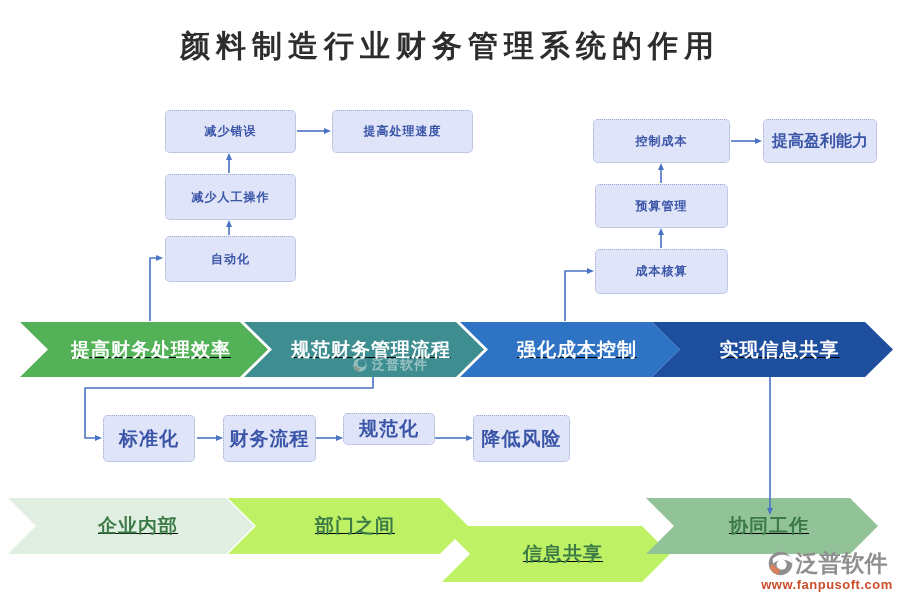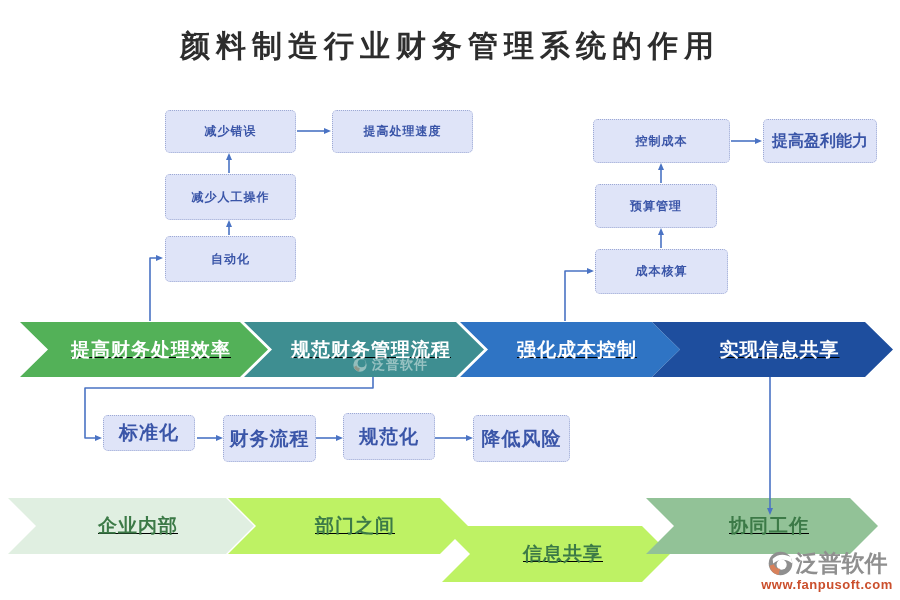--- a/index.html
+++ b/index.html
@@ -133,41 +133,41 @@
     </g>
   </svg>
 
   <div class="node" style="left:165px; top:110px; width:131px; height:43px;">减少错误</div>
   <div class="node" style="left:332px; top:110px; width:141px; height:43px;">提高处理速度</div>
   <div class="node" style="left:165px; top:174px; width:131px; height:46px;">减少人工操作</div>
   <div class="node" style="left:593px; top:119px; width:137px; height:44px;">控制成本</div>
 
   <div class="node" style="left:165px; top:236px; width:131px; height:46px;">自动化</div>
   <div class="node" style="left:763px; top:119px; width:114px; height:44px; font-size:16px; letter-spacing:0;">提高盈利能力</div>
-  <div class="node" style="left:595px; top:184px; width:122px; height:44px;text-align:center;">预算管理</div>
+  <div class="node" style="left:595px; top:184px; width:133px; height:44px;text-align:center;">预算管理</div>
   <div class="node" style="left:595px; top:249px; width:133px; height:45px;">成本核算</div>
 
   <div class="band band-main">
     <div class="chev" style="left: 20px; width: 248px; background-color: rgb(83, 177, 88);">
       <span class="chev-label" style="color: rgb(255, 255, 255);">提高财务处理效率</span>
     </div>
     <div class="chev" style="left: 244px; width: 240px; background-color: rgb(62, 142, 145);">
       <span class="chev-label" style="color: rgb(255, 255, 255);">规范财务管理流程</span>
     </div>
     <div class="chev" style="left: 460px; width: 220px; background-color: rgb(47, 116, 196);">
       <span class="chev-label" style="color: rgb(255, 255, 255);">强化成本控制</span>
     </div>
     <div class="chev" style="left: 652px; width: 241px; background-color: rgb(30, 78, 158);">
       <span class="chev-label" style="color: rgb(255, 255, 255);">实现信息共享</span>
     </div>
   </div>
 
-  <div class="node mid" style="left:103px; top:415px; width:92px; height:36px;">标准化</div>
+  <div class="node mid" style="left:103px; top:415px; width:92px; height:47px;">标准化</div>
   <div class="node mid" style="left:223px; top:415px; width:93px; height:47px;">财务流程</div>
-  <div class="node mid" style="left:343px; top:413px; width:92px; height:47px;">规范化</div>
+  <div class="node mid" style="left:343px; top:413px; width:92px; height:32px;">规范化</div>
   <div class="node mid" style="left:473px; top:415px; width:97px; height:47px;">降低风险</div>
 
   <div class="band band-bottom">
     <div class="chev" style="left: 8px; width: 246px; background-color: rgb(224, 239, 225);">
       <span class="chev-label" style="color: rgb(60, 122, 71);">企业内部</span>
     </div>
     <div class="chev" style="left: 228px; width: 240px; background-color: #bef264;">
       <span class="chev-label" style="color: rgb(60, 122, 71);">部门之间</span>
     </div>
     <div class="chev" style="left: 442px; width: 228px; background-color: #bef264; margin-top: 28px;">

